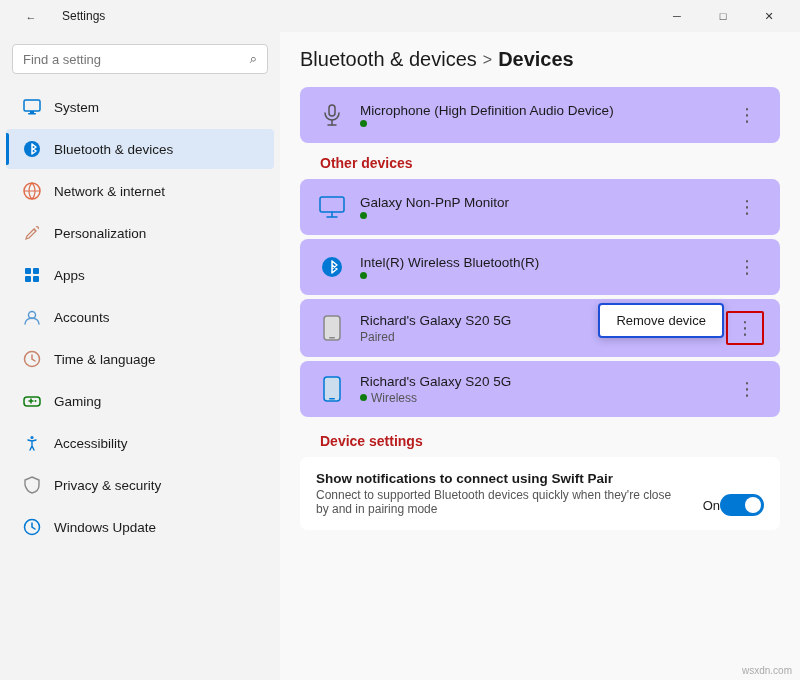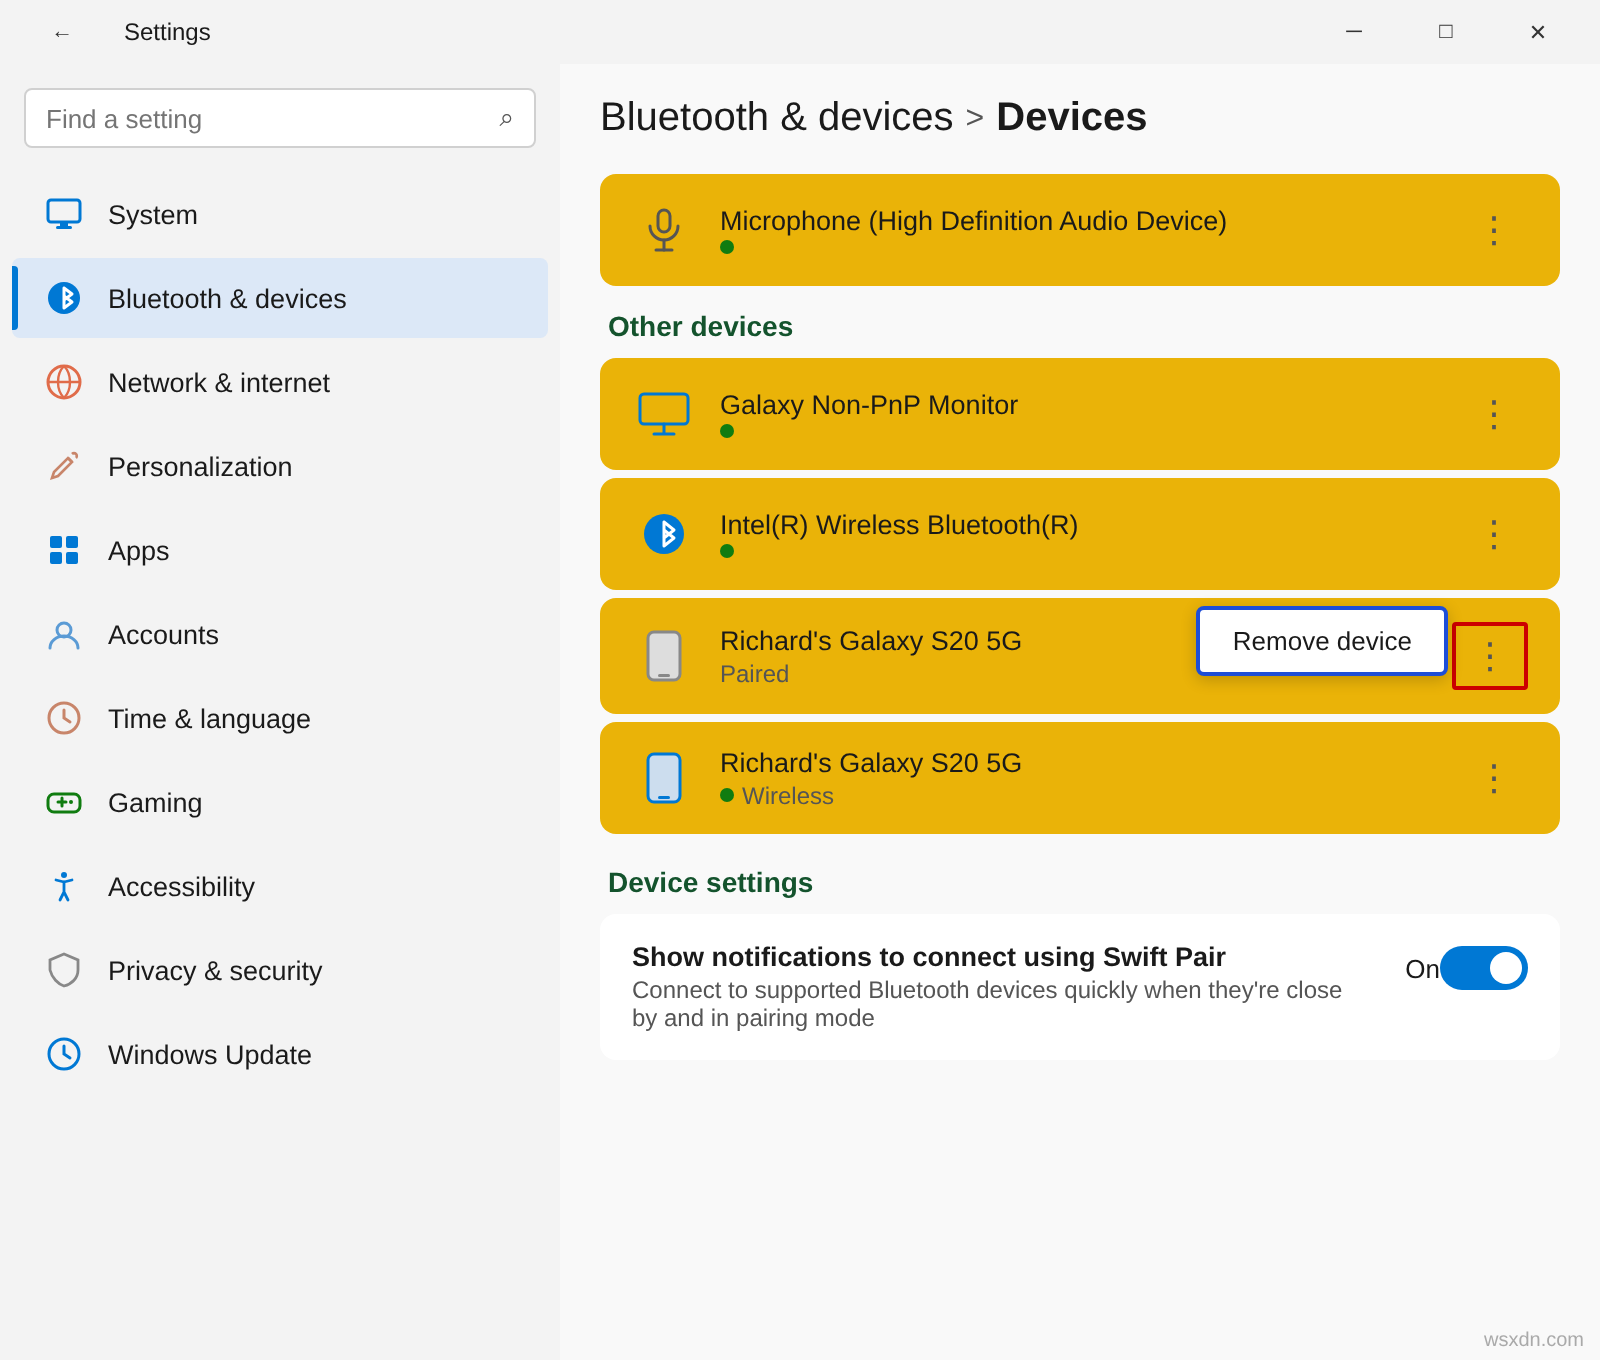--- a/index.html
+++ b/index.html
@@ -147,21 +147,21 @@
       display: flex;
       align-items: center;
       gap: 6px;
     }
     .page-header-light { font-weight: 400; }
     .page-header-bold { font-weight: 700; }
     .breadcrumb-arrow { color: #555; font-size: 16px; }
 
     
     .device-card {
-      background: #eab308;
+      background: #c4b5fd;
       border-radius: 8px;
       margin-bottom: 4px;
       display: flex;
       align-items: center;
       padding: 12px 16px;
       justify-content: space-between;
       position: relative;
     }
     .device-card-left {
       display: flex;
@@ -203,22 +203,22 @@
       cursor: pointer;
       color: #555;
       font-size: 18px;
       padding: 4px 8px;
       border-radius: 4px;
     }
 
     .section-label {
       font-size: 14px;
       font-weight: 600;
-      color: #14532d;
-      margin: 12px 0 8px 0;
+      color: #b91c1c;
+      margin: 12px 0 8px 16px;
       padding-left: 4px;
     }
     .remove-popup {
       position: absolute;
       right: 40px;
       top: -8px;
       background: white;
       border: 2px solid #1d4ed8;
       border-radius: 4px;
       padding: 8px 16px;
@@ -234,21 +234,21 @@
       border: 2px solid #cc0000;
       border-radius: 2px;
     }
 
     
     .toggle-row {
       background: white;
       border-radius: 8px;
       padding: 14px 16px;
       display: flex;
-      align-items: flex-start;
+      align-items: flex-end;
       justify-content: space-between;
       gap: 12px;
     }
     .toggle-info {}
     .toggle-title {
       font-size: 13.5px;
       font-weight: 600;
       color: #1a1a1a;
     }
     .toggle-desc {

